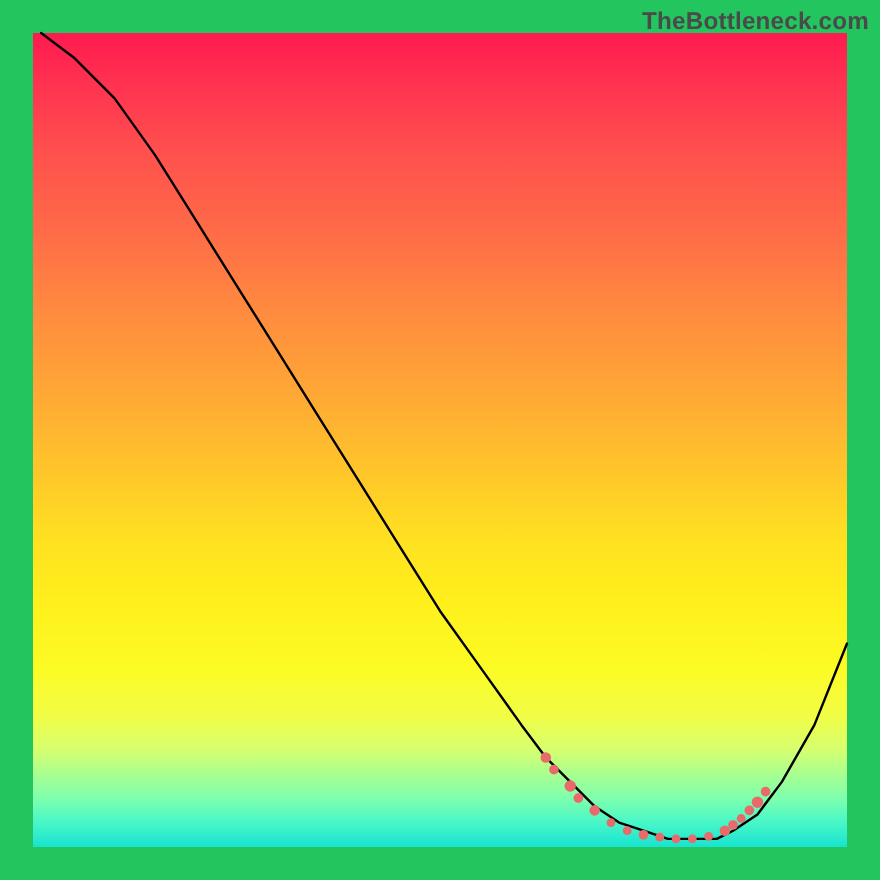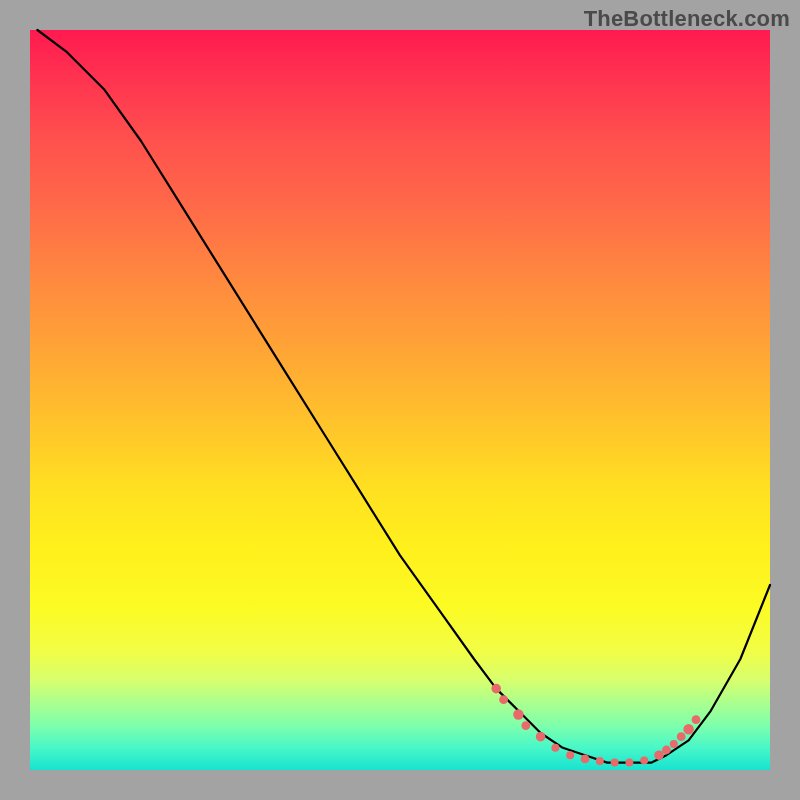--- a/index.html
+++ b/index.html
@@ -8,21 +8,21 @@
     width: 800px;
     height: 800px;
     background: #000;
     overflow: hidden;
     font-family: Arial, Helvetica, sans-serif;
   }
   .frame {
     position: relative;
     width: 800px;
     height: 800px;
-    background: #a3a3a3;
+    background: #22c55e;
   }
   .watermark {
     position: absolute;
     top: 6px;
     right: 10px;
     color: #4a4a4a;
     font-size: 22px;
     font-weight: 600;
     letter-spacing: 0.2px;
     user-select: none;

